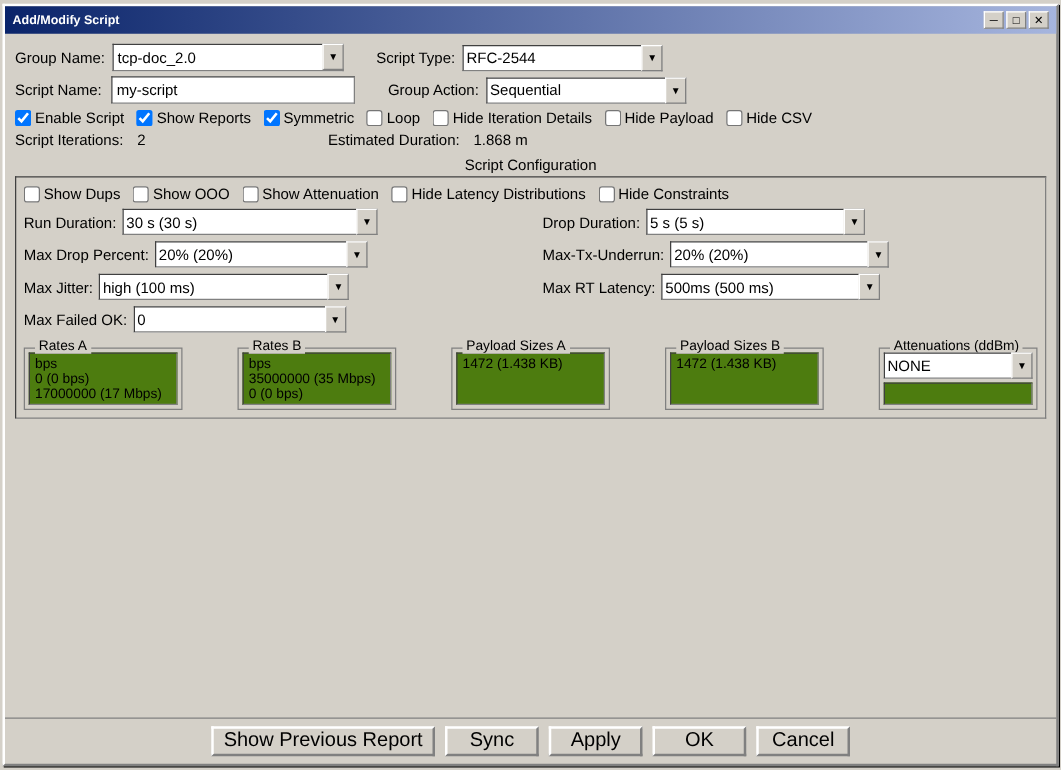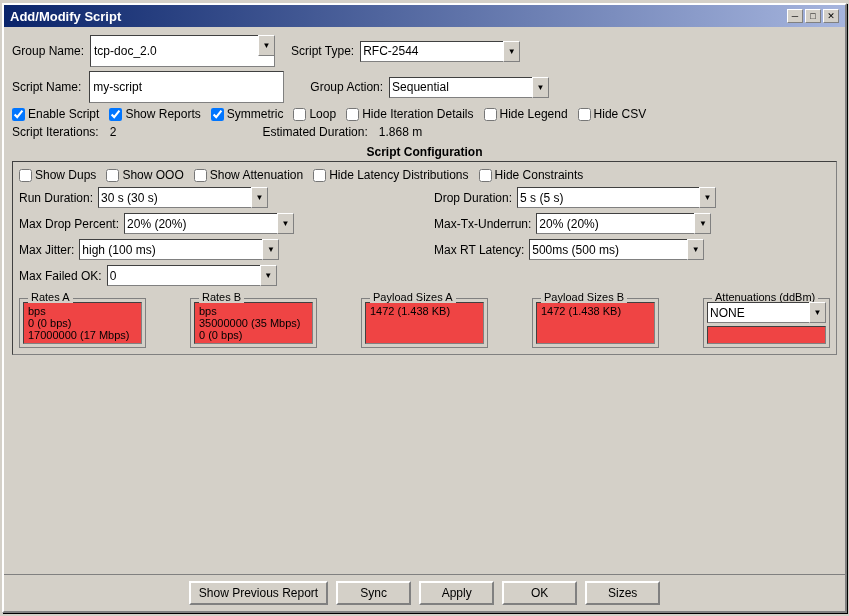--- a/index.html
+++ b/index.html
@@ -29,21 +29,21 @@
       background: linear-gradient(to right, #0a246a, #a6b5de);
       color: white;
       padding: 3px 6px;
       display: flex;
       align-items: center;
       justify-content: space-between;
       height: 22px;
     }
     .title-bar-text {
       font-weight: bold;
-      font-size: 13px;
+      font-size: 10px;
       color: white;
     }
     .title-bar-buttons {
       display: flex;
       gap: 2px;
     }
     .title-bar-btn {
       width: 16px;
       height: 14px;
       background: #d4d0c8;
@@ -67,21 +67,21 @@
     .row {
       display: flex;
       align-items: center;
       gap: 6px;
     }
     .label {
       font-size: 12px;
       white-space: nowrap;
     }
     .win-input {
-      height: 32px;
+      height: 22px;
       background: white;
       border: 1px solid #808080;
       border-top-color: #404040;
       border-left-color: #404040;
       padding: 0 3px;
       font-size: 12px;
       font-family: Arial, sans-serif;
     }
     .win-select {
       height: 21px;
@@ -130,21 +130,21 @@
     }
     .checkbox-label input[type="checkbox"] {
       width: 13px;
       height: 13px;
       margin: 0;
       cursor: pointer;
     }
     .section-header {
       text-align: center;
       font-size: 12px;
-      font-weight: bold;
+      font-weight: normal;
       background: #d4d0c8;
       padding: 2px 0;
     }
     .config-box {
       border: 1px solid #808080;
       border-top-color: #404040;
       border-left-color: #404040;
       padding: 6px;
       display: flex;
       flex-direction: column;
@@ -183,21 +183,21 @@
       top: -8px;
       left: 8px;
       background: #d4d0c8;
       padding: 0 3px;
       font-size: 11px;
       white-space: nowrap;
     }
     .win-listbox {
       width: 100%;
       height: 100%;
-      background: #ef4444;
+      background: #4d7c0f;
       border: 1px solid #808080;
       border-top-color: #404040;
       border-left-color: #404040;
       overflow-y: auto;
       padding: 2px;
       font-size: 11px;
       font-family: Arial, sans-serif;
     }
     .win-listbox div {
       padding: 0 2px;
@@ -209,21 +209,21 @@
       padding: 6px 8px;
       border-top: 1px solid #808080;
     }
     .win-button {
       min-width: 90px;
       height: 24px;
       background: #d4d0c8;
       border: 2px solid #ffffff;
       border-right-color: #808080;
       border-bottom-color: #808080;
-      font-size: 12px;
+      font-size: 16px;
       font-family: Arial, sans-serif;
       cursor: pointer;
       padding: 0 8px;
       white-space: nowrap;
     }
     .win-button-small {
       min-width: 75px;
     }
   </style>
 </head>
@@ -241,21 +241,21 @@
   </div>
 
   <div class="content">
 
     <div class="row">
       <span class="label">Group Name:</span>
       <div class="select-wrapper">
         <input type="text" class="win-input" style="width: 185px;" value="tcp-doc_2.0">
         <div class="select-arrow">▼</div>
       </div>
-      <span class="label" style="margin-left:10px">Script Type:</span>
+      <span class="label" style="margin-left:20px">Script Type:</span>
       <div class="select-wrapper">
         <select class="win-select" style="width:160px">
           <option>RFC-2544</option>
         </select>
         <div class="select-arrow">▼</div>
       </div>
     </div>
 
     <div class="row">
       <span class="label">Script Name:</span>
@@ -285,21 +285,21 @@
       <label class="checkbox-label">
         <input type="checkbox" style="">
         <span>Loop</span>
       </label>
       <label class="checkbox-label">
         <input type="checkbox" style="">
         <span>Hide Iteration Details</span>
       </label>
       <label class="checkbox-label">
         <input type="checkbox" style="">
-        <span>Hide Legend</span>
+        <span>Hide Payload</span>
       </label>
       <label class="checkbox-label">
         <input type="checkbox" style="">
         <span>Hide CSV</span>
       </label>
     </div>
 
     <div class="row">
       <span class="label">Script Iterations:</span>
       <span class="label" style="margin-left:5px">2</span>
@@ -331,30 +331,30 @@
           <label class="checkbox-label">
             <input type="checkbox" style="">
             <span>Hide Constraints</span>
           </label>
         </div>
 
         <div class="config-row">
           <div class="field-group">
             <span class="label">Run Duration:</span>
             <div class="select-wrapper">
-              <select class="win-select" style="width:170px">
+              <select class="win-select" style="width:204px">
                 <option>30 s   (30 s)</option>
               </select>
               <div class="select-arrow">▼</div>
             </div>
           </div>
           <div class="field-group">
             <span class="label">Drop Duration:</span>
             <div class="select-wrapper">
-              <select class="win-select" style="width:199px">
+              <select class="win-select" style="width:175px">
                 <option>5 s   (5 s)</option>
               </select>
               <div class="select-arrow">▼</div>
             </div>
           </div>
         </div>
 
         <div class="config-row">
           <div class="field-group">
             <span class="label">Max Drop Percent:</span>
@@ -470,15 +470,15 @@
       </div>
     </div>
 
   </div>
 
   <div class="footer">
     <button class="win-button">Show Previous Report</button>
     <button class="win-button win-button-small">Sync</button>
     <button class="win-button win-button-small">Apply</button>
     <button class="win-button win-button-small">OK</button>
-    <button class="win-button win-button-small">Sizes</button>
+    <button class="win-button win-button-small">Cancel</button>
   </div>
 </div>
 
 </body></html>

